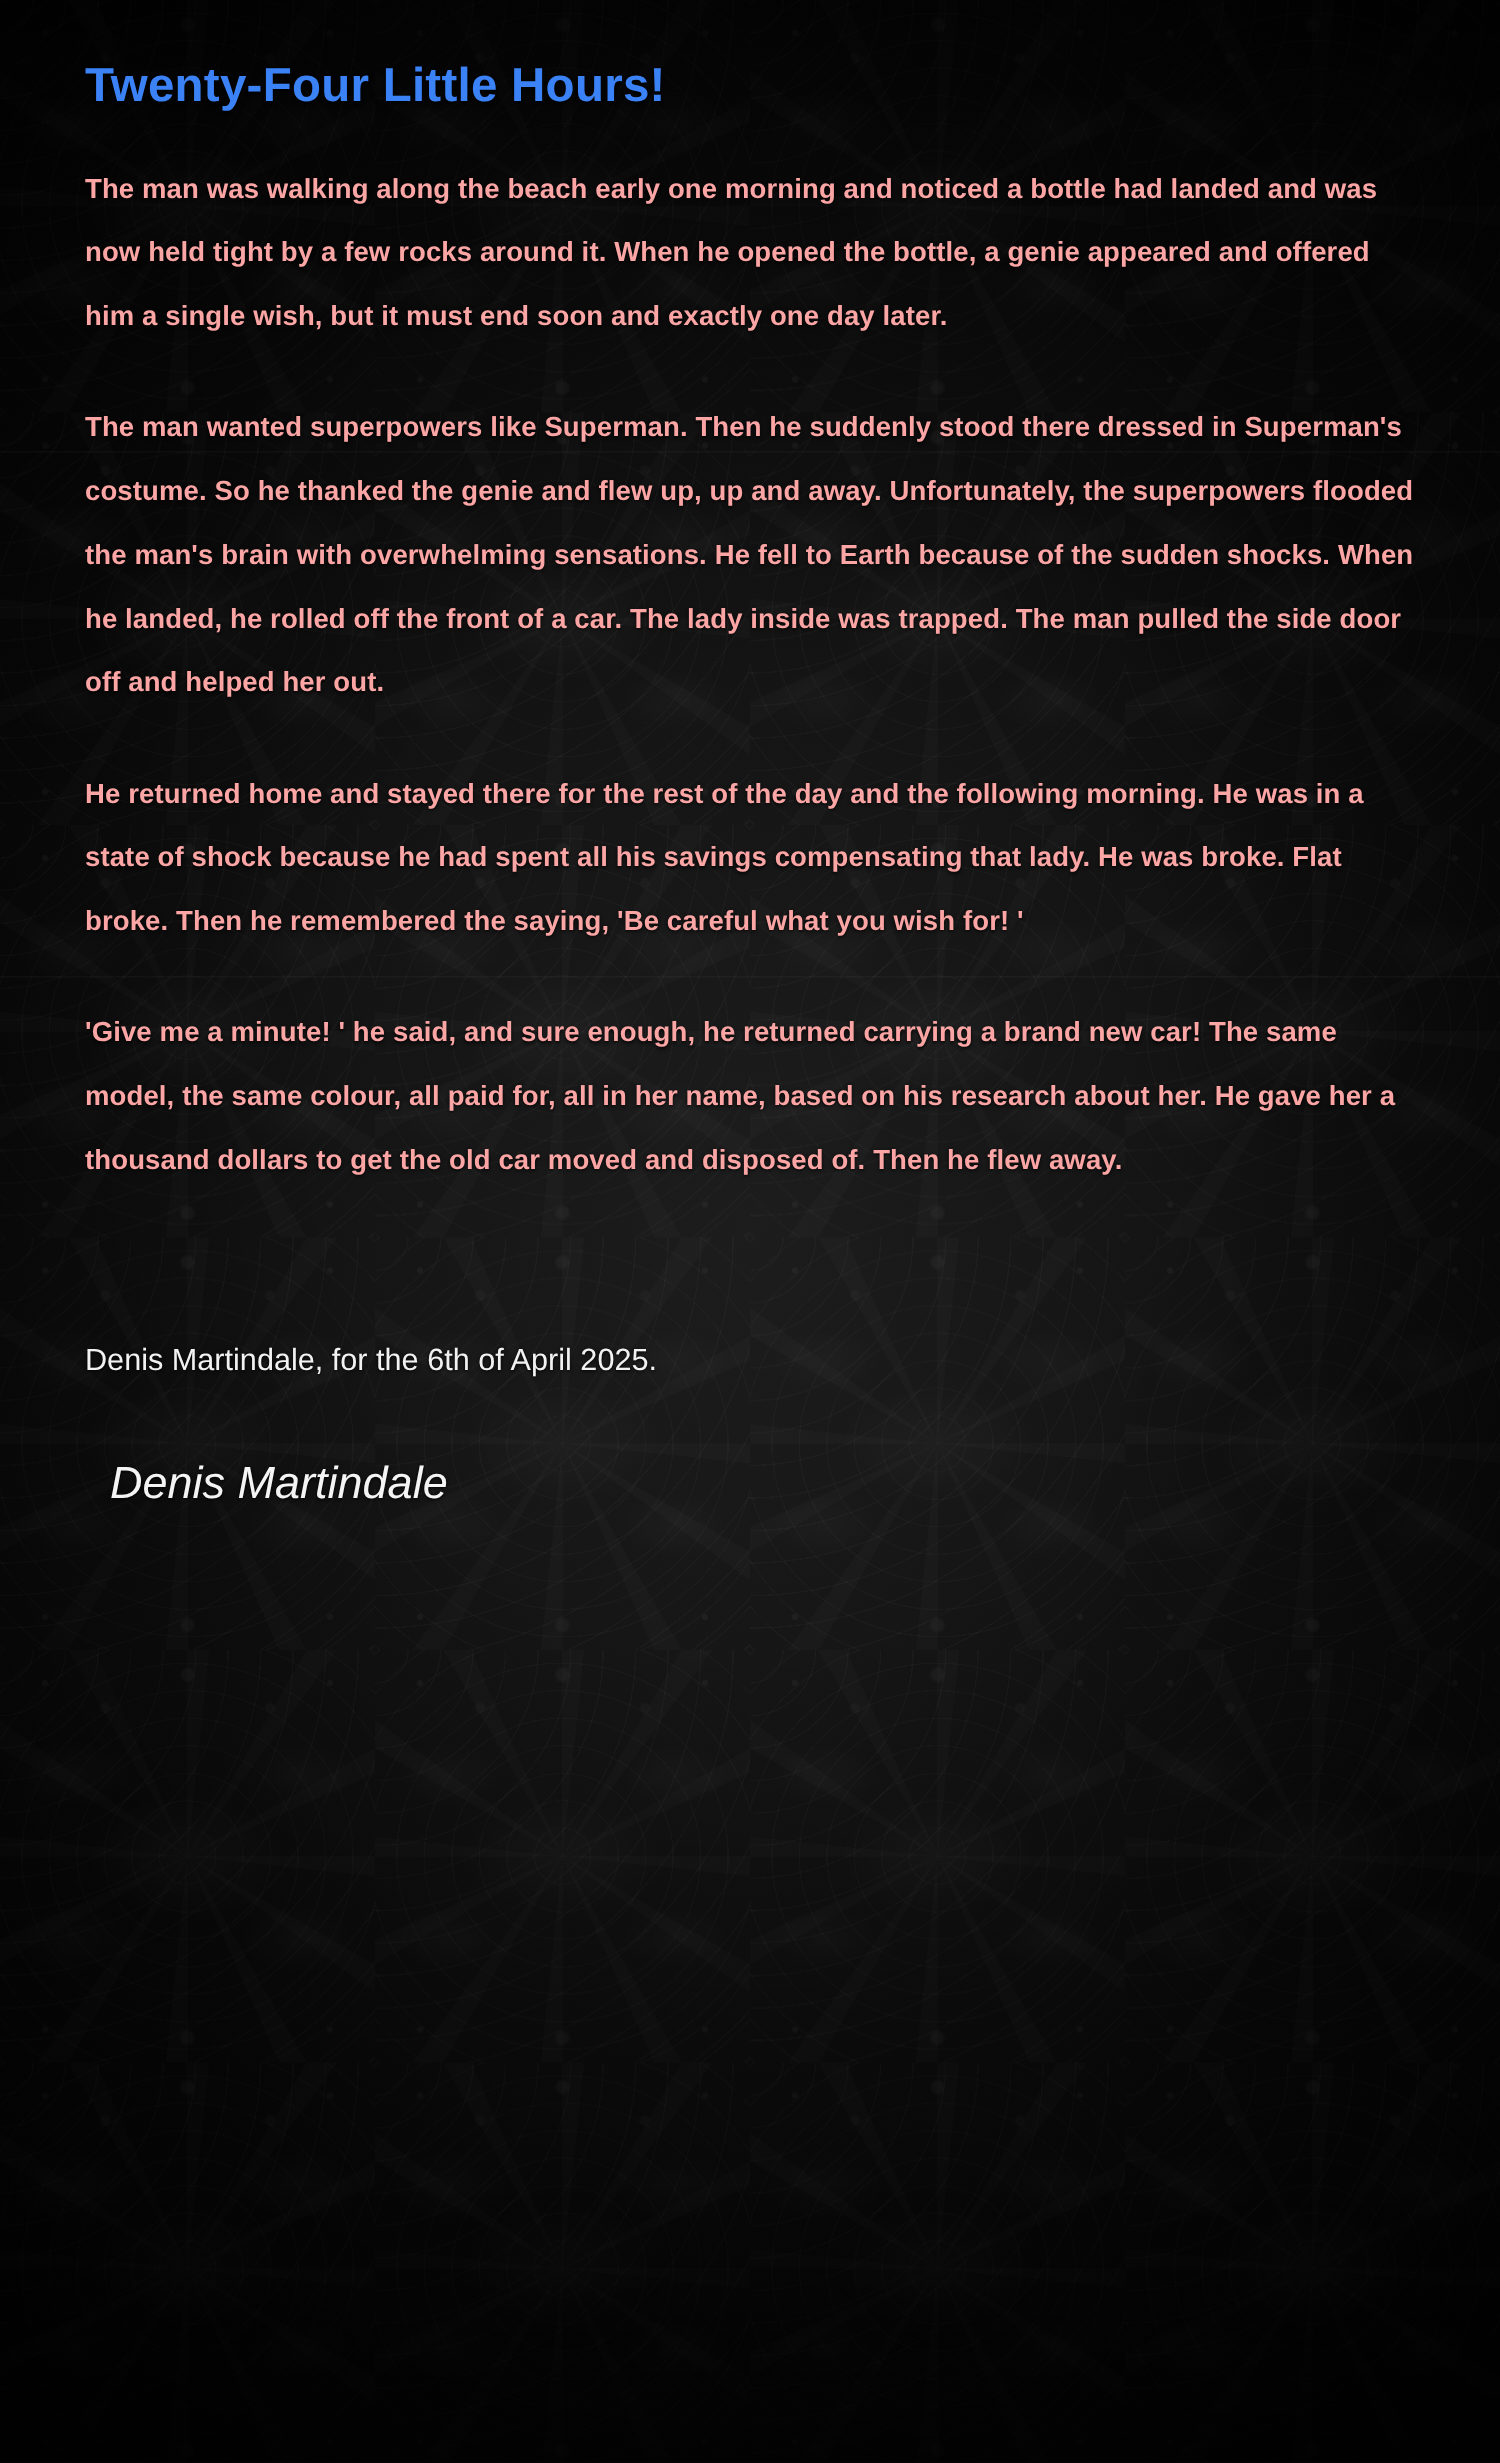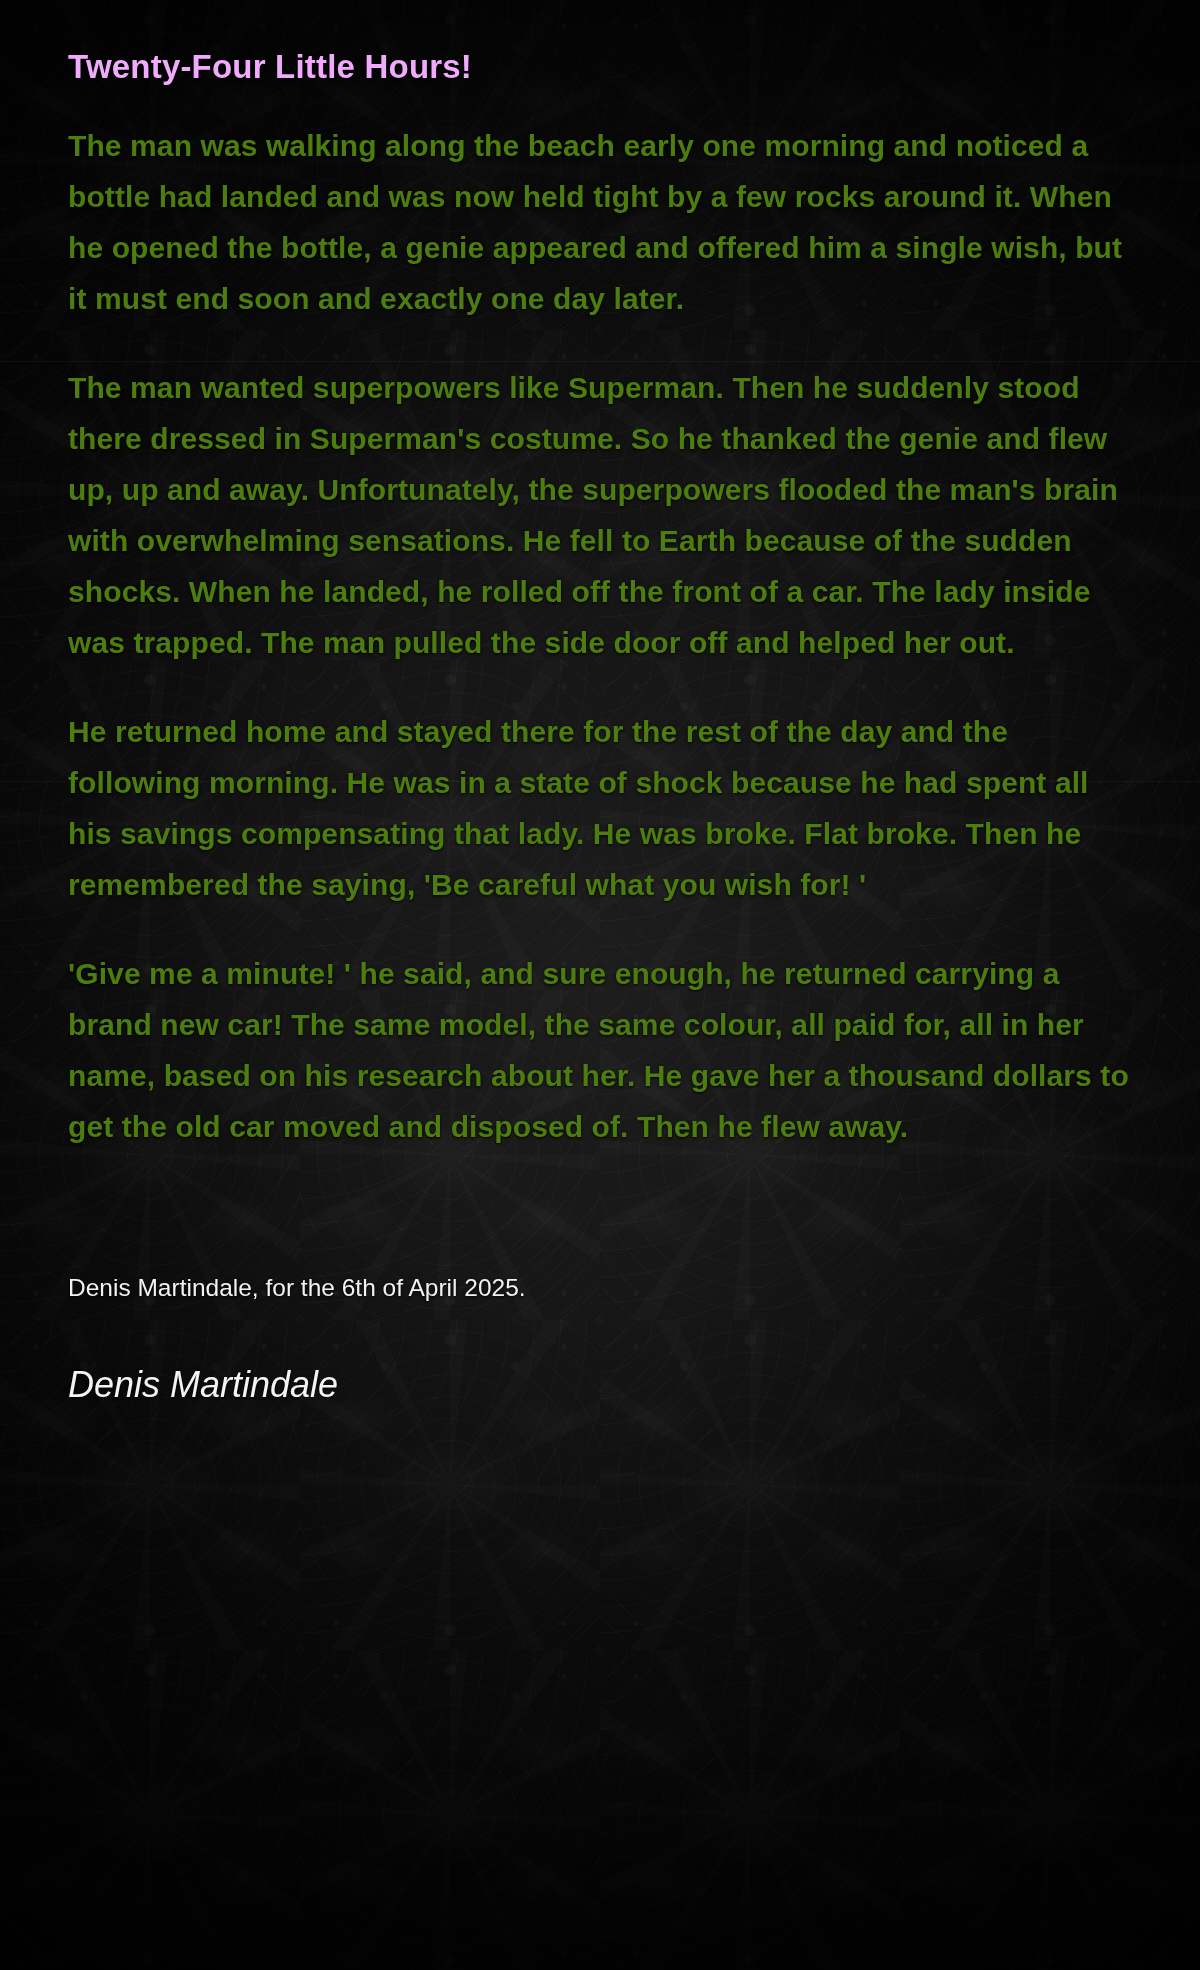--- a/index.html
+++ b/index.html
@@ -82,31 +82,31 @@
   .seam-2 { top: 781px; }
 
   .content {
     position: relative;
     z-index: 3;
     padding: 48px 64px 0 68px;
     box-sizing: border-box;
   }
 
   .title {
-    color: #f0abfc;
-    font-size: 33px;
+    color: #3b82f6;
+    font-size: 38px;
     font-weight: bold;
     letter-spacing: 0.2px;
     margin: 0 0 34px 0;
     text-shadow: 0 1px 3px rgba(0,0,0,0.9);
   }
 
   .para {
-    color: #4d7c0f;
-    font-size: 30px;
+    color: #fca5a5;
+    font-size: 22px;
     font-weight: bold;
     line-height: 51px;
     margin: 0 0 38px 0;
     letter-spacing: 0.1px;
     text-shadow: 0 1px 3px rgba(0,0,0,0.9);
     max-width: 1080px;
   }
 
   .credit {
     color: #f2f2f2;
@@ -116,21 +116,21 @@
     margin: 116px 0 0 0;
     text-shadow: 0 1px 3px rgba(0,0,0,0.9);
   }
 
   .signature {
     color: #f4f4f4;
     font-size: 36px;
     font-style: italic;
     font-weight: normal;
     font-family: "Liberation Sans", sans-serif;
-    margin: 56px 0 0 0;
+    margin: 56px 0 0 20px;
     text-shadow: 0 1px 3px rgba(0,0,0,0.9);
   }
 </style>
 </head>
 <body>
 
 <div class="page">
 
   <div class="bg-layer bg-base"></div>
   <div class="bg-layer bg-damask"></div>

